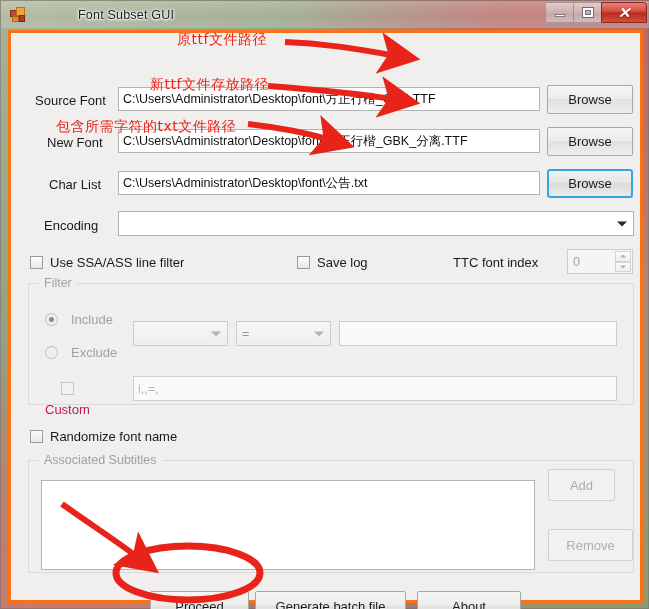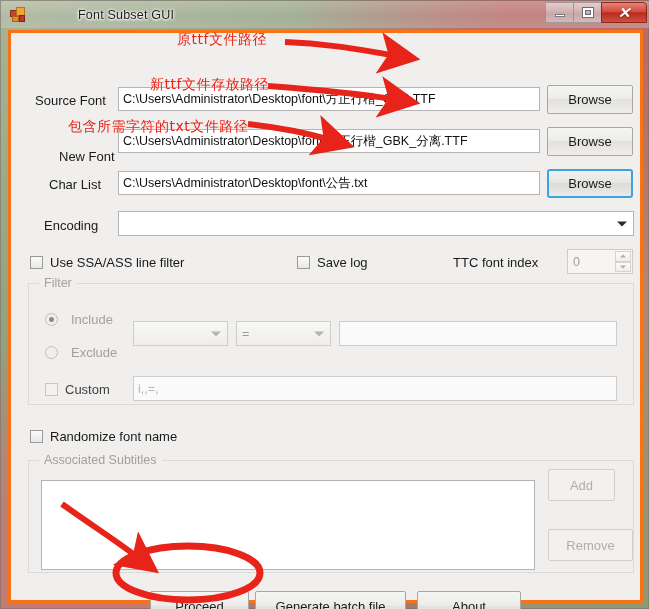--- a/index.html
+++ b/index.html
@@ -205,21 +205,21 @@
     color: #1a1a1a;
     white-space: nowrap;
   }
   .chk .box {
     width: 13px; height: 13px;
     box-sizing: border-box;
     border: 1px solid #9c9a98;
     background: linear-gradient(to bottom, #fbfbfb, #e9e8e7);
     flex: none;
   }
-  .chk.dim { color: #404040; }
+  .chk.dim { color: #be185d; flex-direction: column; }
   .chk.dim .box { border-color: #c8c6c4; background:#f3f2f1; }
 
   .radio {
     position: absolute;
     display: flex;
     align-items: center;
     gap: 13px;
     font-size: 13px;
     color: #a3a09e;
     white-space: nowrap;
@@ -339,21 +339,21 @@
         </span>
     </span>
   </div>
 
   <div id="client">
 
     <span class="lbl" style="left:24px; top:60px;">Source Font</span>
     <span class="tbox" style="left:107px; top:54px; width:422px; height:24px;">C:\Users\Administrator\Desktop\font\方正行楷_GBK.TTF</span>
     <span class="btn" style="left:536px; top:52px; width:86px; height:29px;">Browse</span>
 
-    <span class="lbl" style="left:36px; top:116px;margin-left:12px;">New Font</span>
+    <span class="lbl" style="left:36px; top:102px;">New Font</span>
     <span class="tbox" style="left:107px; top:96px; width:422px; height:24px;">C:\Users\Administrator\Desktop\font\方正行楷_GBK_分离.TTF</span>
     <span class="btn" style="left:536px; top:94px; width:86px; height:29px;">Browse</span>
 
     <span class="lbl" style="left:38px; top:144px;">Char List</span>
     <span class="tbox" style="left:107px; top:138px; width:422px; height:24px;">C:\Users\Administrator\Desktop\font\公告.txt</span>
     <span class="btn focused" style="left:536px; top:136px; width:86px; height:29px;">Browse</span>
 
     <span class="lbl" style="left:33px; top:185px;">Encoding</span>
     <span class="combo" style="left:107px; top:178px; width:516px; height:25px;">
       <span></span>
@@ -421,21 +421,21 @@
     <span class="btn" style="left:139px; top:558px; width:99px; height:30px;">Proceed</span>
     <span class="btn" style="left:244px; top:558px; width:151px; height:30px;">Generate batch file</span>
     <span class="btn" style="left:406px; top:558px; width:104px; height:30px;">About</span>
 
   </div>
 </div>
 
 <div id="overlay">
   <span class="anno" style="left:177px; top:31px;">原ttf文件路径</span>
   <span class="anno" style="left:150px; top:76px;">新ttf文件存放路径</span>
-  <span class="anno" style="left:56px; top:118px;margin-left:12px;">包含所需字符的txt文件路径</span>
+  <span class="anno" style="left:56px; top:118px;">包含所需字符的txt文件路径</span>
 
   <svg width="649" height="609" style="position:absolute;left:0;top:0;">
     <defs>
       <marker id="ah" markerWidth="7" markerHeight="7" refX="2.2" refY="3.5" orient="auto">
         <path d="M0,0 L7,3.5 L0,7 L1.6,3.5 Z" fill="#e8241a"></path>
       </marker>
     </defs>
 
     <path d="M285,42 C330,44 355,49 392,55" stroke="#e8241a" stroke-width="6" fill="none" marker-end="url(#ah)"></path>
 

